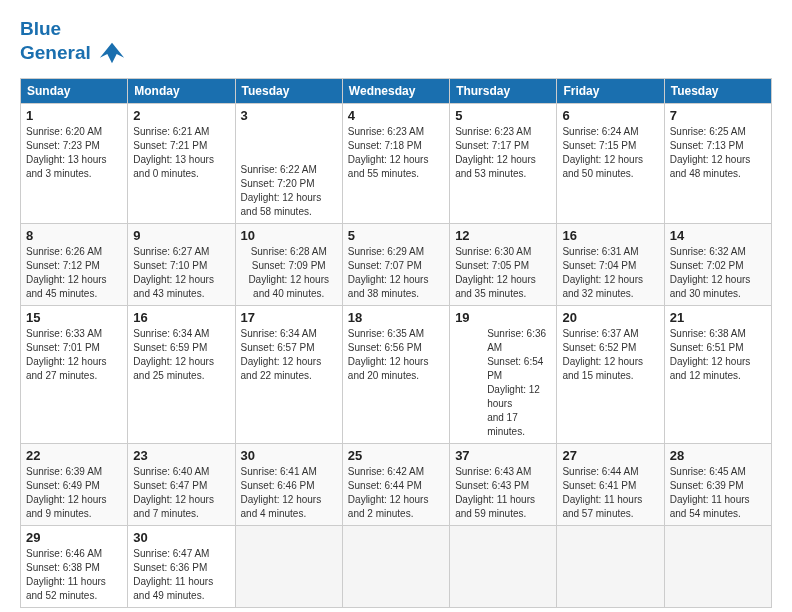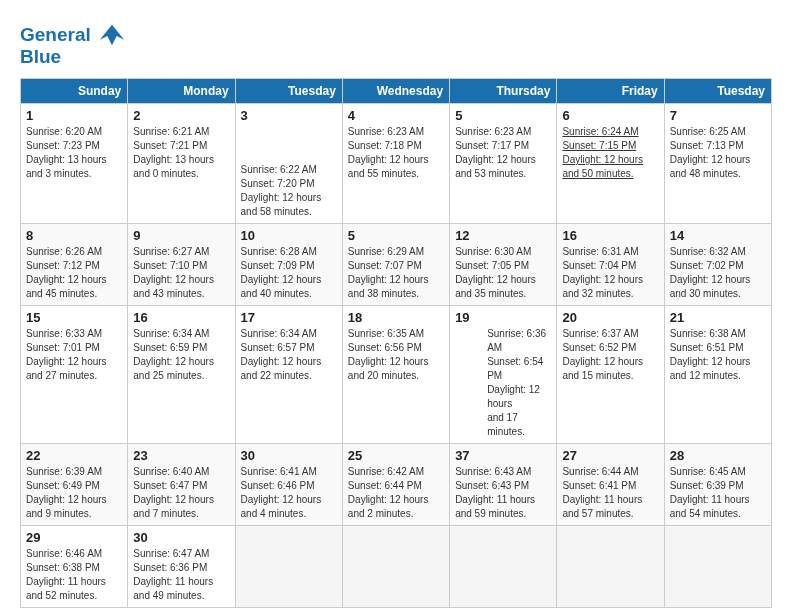--- a/index.html
+++ b/index.html
@@ -50,21 +50,21 @@
       width: 100%;
       border-collapse: collapse;
       table-layout: fixed;
     }
     .calendar th {
       background: #1a6faf;
       color: #fff;
       font-size: 12px;
       font-weight: bold;
       padding: 5px 6px;
-      text-align: right;
+      text-align: left;
       border: 1px solid #ccc;
     }
     .calendar td {
       border: 1px solid #ccc;
       vertical-align: top;
       padding: 4px 5px;
       font-size: 9.5px;
       color: #333;
       background: #fff;
       height: 82px;
@@ -88,29 +88,29 @@
       background: #f9f9f9;
     }
   </style>
 </head>
 <body>
 
 <div class="page">
   <div class="header">
     <div class="logo">
       <div>
+        <div style="font-size:19px;font-weight:bold;color:#1a6faf;margin-top:-4px;">Blue</div>
         <div style="display:flex;align-items:center;">
           <div style="font-size:19px;font-weight:bold;color:#333;line-height:1.15;">
             <span style="color:#1a6faf;">General</span>
             <svg class="logo-icon" viewBox="0 0 30 28" style="display:inline-block;vertical-align:middle;margin-left:2px;">
               <polygon points="15,2 28,18 20,14 15,24 10,14 2,18" fill="#1a6faf"></polygon>
             </svg>
           </div>
         </div>
-        <div style="font-size:19px;font-weight:bold;color:#1a6faf;margin-top:-4px;">Blue</div>
       </div>
     </div>
     <div class="title-block">
       <div class="month-title"></div>
       <div class="location"></div>
     </div>
   </div>
 
   <table class="calendar">
     <thead>
@@ -156,21 +156,21 @@
           </td>
           <td>
             <span class="day-num">5</span>
             <div class="day-info" style="white-space: pre-line;">Sunrise: 6:23 AM
 Sunset: 7:17 PM
 Daylight: 12 hours
 and 53 minutes.</div>
           </td>
           <td>
             <span class="day-num">6</span>
-            <div class="day-info" style="white-space: pre-line; text-decoration: underline;">Sunrise: 6:24 AM
+            <div class="day-info" style="white-space: pre-line;">Sunrise: 6:24 AM
 Sunset: 7:15 PM
 Daylight: 12 hours
 and 50 minutes.</div>
           </td>
           <td>
             <span class="day-num">7</span>
             <div class="day-info" style="white-space: pre-line;">Sunrise: 6:25 AM
 Sunset: 7:13 PM
 Daylight: 12 hours
 and 48 minutes.</div>
@@ -186,21 +186,21 @@
           </td>
           <td>
             <span class="day-num">9</span>
             <div class="day-info" style="white-space: pre-line;">Sunrise: 6:27 AM
 Sunset: 7:10 PM
 Daylight: 12 hours
 and 43 minutes.</div>
           </td>
           <td>
             <span class="day-num">10</span>
-            <div class="day-info" style="white-space: pre-line;">Sunrise: 6:28 AM
+            <div class="day-info" style="white-space: pre-line; text-align: center;">Sunrise: 6:28 AM
 Sunset: 7:09 PM
 Daylight: 12 hours
 and 40 minutes.</div>
           </td>
           <td>
             <span class="day-num">5</span>
             <div class="day-info" style="white-space: pre-line;">Sunrise: 6:29 AM
 Sunset: 7:07 PM
 Daylight: 12 hours
 and 38 minutes.</div>

